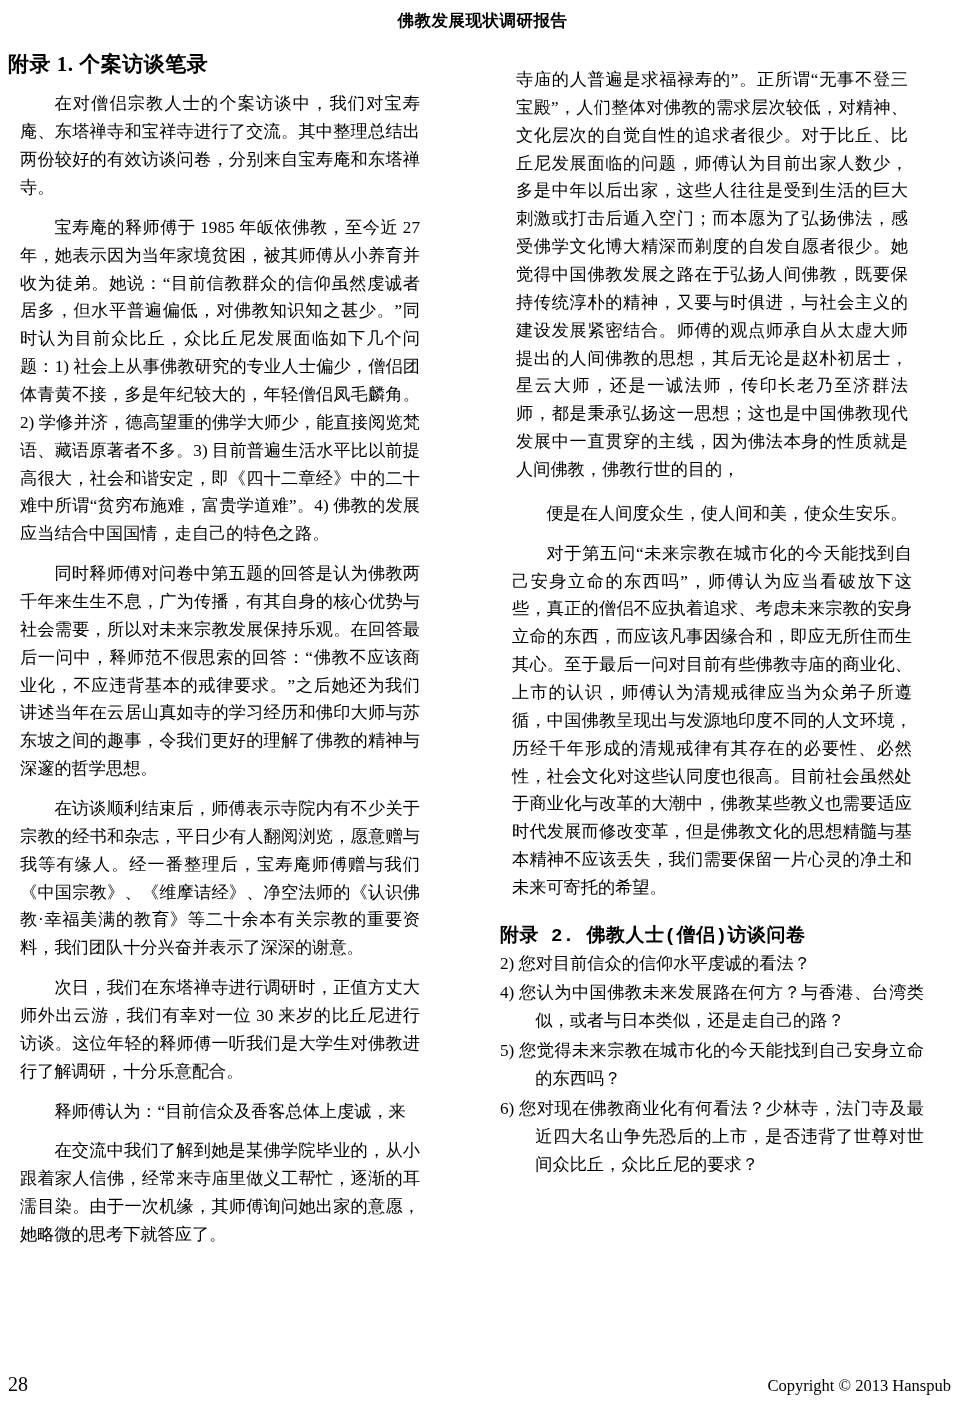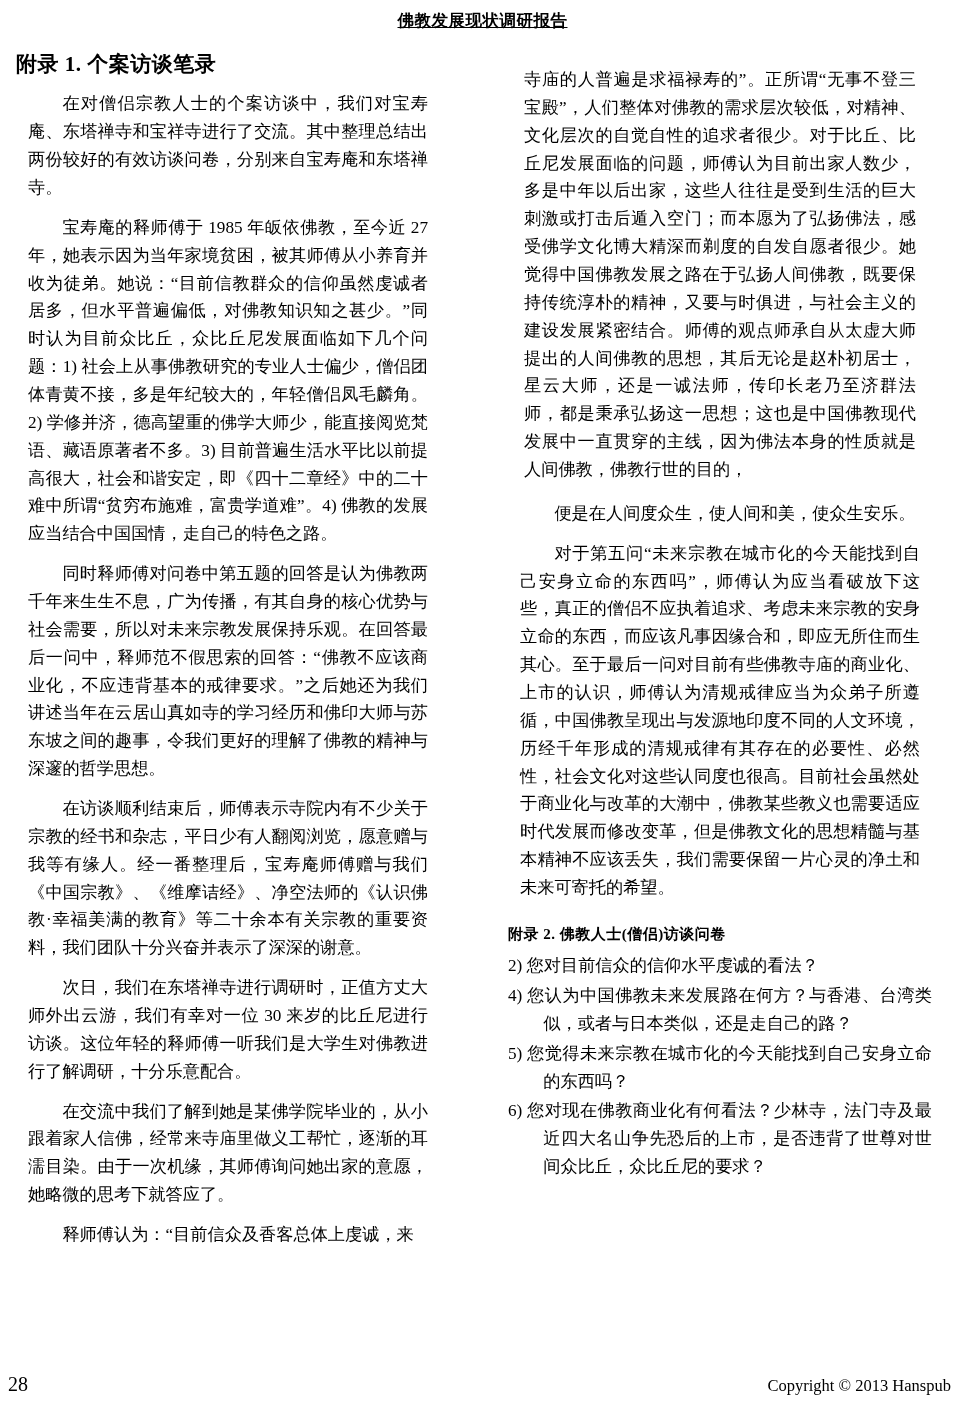--- a/index.html
+++ b/index.html
@@ -24,27 +24,26 @@
   
   .running-head {
     position: absolute;
     top: 10px;
     left: 0;
     width: 965px;
     text-align: center;
     font-size: 16.5px;
     font-weight: bold;
     letter-spacing: 0.5px;
-    text-decoration: underline;
   }
   
   .columns {
     position: absolute;
     top: 50px;
-    left: 8px;
+    left: 0;
     width: 889px;
     height: 1300px;
   }
   .col {
     position: absolute;
     top: 0;
     width: 424px;
     font-size: 17.2px;
     line-height: 1.62;
     text-align: justify;
@@ -54,25 +53,26 @@
   .col-right { left: 500px; }
 
   h2.appendix-title {
     font-size: 21px;
     font-weight: bold;
     margin: 0 0 12px 0;
     line-height: 1.35;
     letter-spacing: 0.5px;
   }
   h2.appendix-title-2 {
-    font-size: 15px;
+    font-size: 19px;
     font-weight: bold;
-    margin: 22px 0 8px 0;
+    margin: 22px 0 0 0;
     line-height: 1.35;
     letter-spacing: 0.5px;
+    font-family: Liberation Mono, monospace;
   }
   p.para {
     margin: 12px;
     text-indent: 2em;
     text-align: justify;
     text-justify: inter-ideograph;
   }
   p.para-noindent {
     margin: 16px;
     text-indent: 0;
@@ -116,22 +116,22 @@
 
   <div class="columns">
 
     <div class="col col-left">
       <h2 class="appendix-title">附录 1. 个案访谈笔录</h2>
       <p class="para">在对僧侣宗教人士的个案访谈中，我们对宝寿庵、东塔禅寺和宝祥寺进行了交流。其中整理总结出两份较好的有效访谈问卷，分别来自宝寿庵和东塔禅寺。</p>
       <p class="para">宝寿庵的释师傅于 1985 年皈依佛教，至今近 27 年，她表示因为当年家境贫困，被其师傅从小养育并收为徒弟。她说：“目前信教群众的信仰虽然虔诚者居多，但水平普遍偏低，对佛教知识知之甚少。”同时认为目前众比丘，众比丘尼发展面临如下几个问题：1) 社会上从事佛教研究的专业人士偏少，僧侣团体青黄不接，多是年纪较大的，年轻僧侣凤毛麟角。2) 学修并济，德高望重的佛学大师少，能直接阅览梵语、藏语原著者不多。3) 目前普遍生活水平比以前提高很大，社会和谐安定，即《四十二章经》中的二十难中所谓“贫穷布施难，富贵学道难”。4) 佛教的发展应当结合中国国情，走自己的特色之路。</p>
       <p class="para">同时释师傅对问卷中第五题的回答是认为佛教两千年来生生不息，广为传播，有其自身的核心优势与社会需要，所以对未来宗教发展保持乐观。在回答最后一问中，释师范不假思索的回答：“佛教不应该商业化，不应违背基本的戒律要求。”之后她还为我们讲述当年在云居山真如寺的学习经历和佛印大师与苏东坡之间的趣事，令我们更好的理解了佛教的精神与深邃的哲学思想。</p>
       <p class="para">在访谈顺利结束后，师傅表示寺院内有不少关于宗教的经书和杂志，平日少有人翻阅浏览，愿意赠与我等有缘人。经一番整理后，宝寿庵师傅赠与我们《中国宗教》、《维摩诘经》、净空法师的《认识佛教·幸福美满的教育》等二十余本有关宗教的重要资料，我们团队十分兴奋并表示了深深的谢意。</p>
       <p class="para">次日，我们在东塔禅寺进行调研时，正值方丈大师外出云游，我们有幸对一位 30 来岁的比丘尼进行访谈。这位年轻的释师傅一听我们是大学生对佛教进行了解调研，十分乐意配合。</p>
+      <p class="para">释师傅认为：“目前信众及香客总体上虔诚，来</p>
       <p class="para">在交流中我们了解到她是某佛学院毕业的，从小跟着家人信佛，经常来寺庙里做义工帮忙，逐渐的耳濡目染。由于一次机缘，其师傅询问她出家的意愿，她略微的思考下就答应了。</p>
-      <p class="para">释师傅认为：“目前信众及香客总体上虔诚，来</p>
     </div>
 
     <div class="col col-right">
       <p class="para-noindent">寺庙的人普遍是求福禄寿的”。正所谓“无事不登三宝殿”，人们整体对佛教的需求层次较低，对精神、文化层次的自觉自性的追求者很少。对于比丘、比丘尼发展面临的问题，师傅认为目前出家人数少，多是中年以后出家，这些人往往是受到生活的巨大刺激或打击后遁入空门；而本愿为了弘扬佛法，感受佛学文化博大精深而剃度的自发自愿者很少。她觉得中国佛教发展之路在于弘扬人间佛教，既要保持传统淳朴的精神，又要与时俱进，与社会主义的建设发展紧密结合。师傅的观点师承自从太虚大师提出的人间佛教的思想，其后无论是赵朴初居士，星云大师，还是一诚法师，传印长老乃至济群法师，都是秉承弘扬这一思想；这也是中国佛教现代发展中一直贯穿的主线，因为佛法本身的性质就是人间佛教，佛教行世的目的，</p>
       <p class="para">便是在人间度众生，使人间和美，使众生安乐。</p>
       <p class="para">对于第五问“未来宗教在城市化的今天能找到自己安身立命的东西吗”，师傅认为应当看破放下这些，真正的僧侣不应执着追求、考虑未来宗教的安身立命的东西，而应该凡事因缘合和，即应无所住而生其心。至于最后一问对目前有些佛教寺庙的商业化、上市的认识，师傅认为清规戒律应当为众弟子所遵循，中国佛教呈现出与发源地印度不同的人文环境，历经千年形成的清规戒律有其存在的必要性、必然性，社会文化对这些认同度也很高。目前社会虽然处于商业化与改革的大潮中，佛教某些教义也需要适应时代发展而修改变革，但是佛教文化的思想精髓与基本精神不应该丢失，我们需要保留一片心灵的净土和未来可寄托的希望。</p>
 
       <h2 class="appendix-title-2">附录 2. 佛教人士(僧侣)访谈问卷</h2>
 
       <ol class="qlist">

